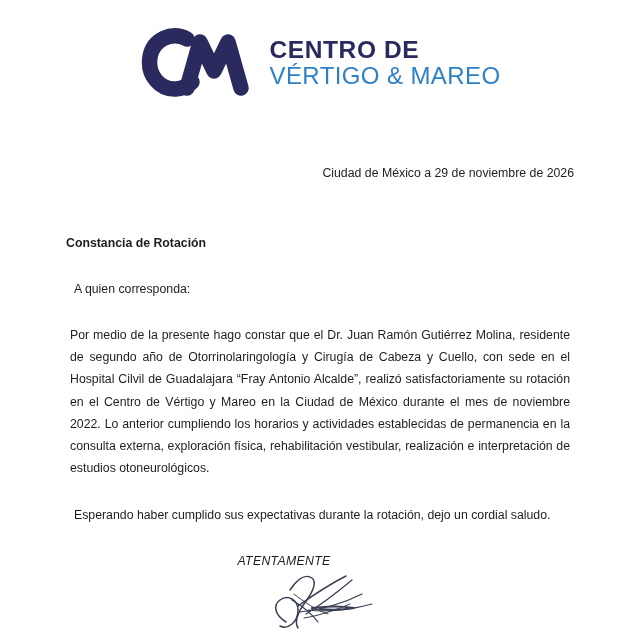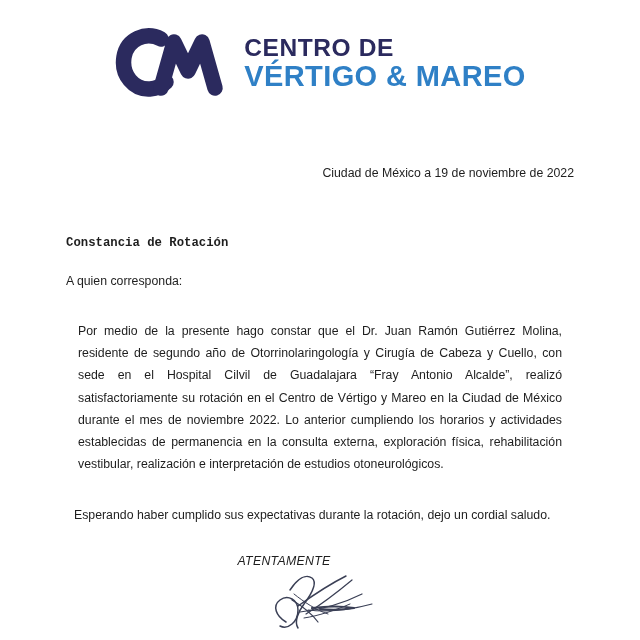--- a/index.html
+++ b/index.html
@@ -53,22 +53,22 @@
     padding-bottom: 2px;
   }
   .logo-line1 {
     font-size: 24.5px;
     font-weight: bold;
     letter-spacing: 0.6px;
     color: #2b2a5e;
     line-height: 1.02;
   }
   .logo-line2 {
-    font-size: 29px;
-    font-weight: bold;
+    font-size: 24px;
+    font-weight: normal;
     letter-spacing: 0.4px;
     color: #2f80c6;
     line-height: 1.02;
     margin-top: 2px;
   }
 
   
   .doc-body {
     position: absolute;
     left: 66px;
@@ -82,30 +82,29 @@
   .date-line {
     text-align: right;
     margin: 0 0 0 0;
     padding-top: 2px;
   }
 
   .doc-title {
     font-weight: bold;
     margin: 0;
     padding-top: 48px;
-    font-family: Liberation Mono, monospace;
   }
 
   .salutation {
-    margin: 0;
+    margin: 8px;
     padding-top: 16px;
   }
 
   .para {
-    margin: 12px;
+    margin: 4px;
     text-align: justify;
     text-justify: inter-word;
     padding-top: 16px;
   }
 
   .closing-para {
     margin: 8px;
     text-align: justify;
     text-justify: inter-word;
     padding-top: 17px;
@@ -154,21 +153,21 @@
       <div class="logo-words">
         <div class="logo-line1">CENTRO DE</div>
         <div class="logo-line2">VÉRTIGO &amp; MAREO</div>
       </div>
 
     </div>
   </div>
 
   <div class="doc-body">
 
-    <p class="date-line">Ciudad de México a 19 de noviembre de 2022</p>
+    <p class="date-line">Ciudad de México a 29 de noviembre de 2026</p>
 
     <p class="doc-title">Constancia de Rotación</p>
 
     <p class="salutation">A quien corresponda:</p>
 
     <p class="para">Por medio de la presente hago constar que el Dr. Juan Ramón Gutiérrez Molina, residente de segundo año de Otorrinolaringología y Cirugía de Cabeza y Cuello, con sede en el Hospital Cilvil de Guadalajara “Fray Antonio Alcalde”, realizó satisfactoriamente su rotación en el Centro de Vértigo y Mareo en la Ciudad de México durante el mes de noviembre 2022. Lo anterior cumpliendo los horarios y actividades establecidas de permanencia en la consulta externa, exploración física, rehabilitación vestibular, realización e interpretación de estudios otoneurológicos.</p>
 
     <p class="closing-para">Esperando haber cumplido sus expectativas durante la rotación, dejo un cordial saludo.</p>
 
     <p class="signoff">ATENTAMENTE</p>

